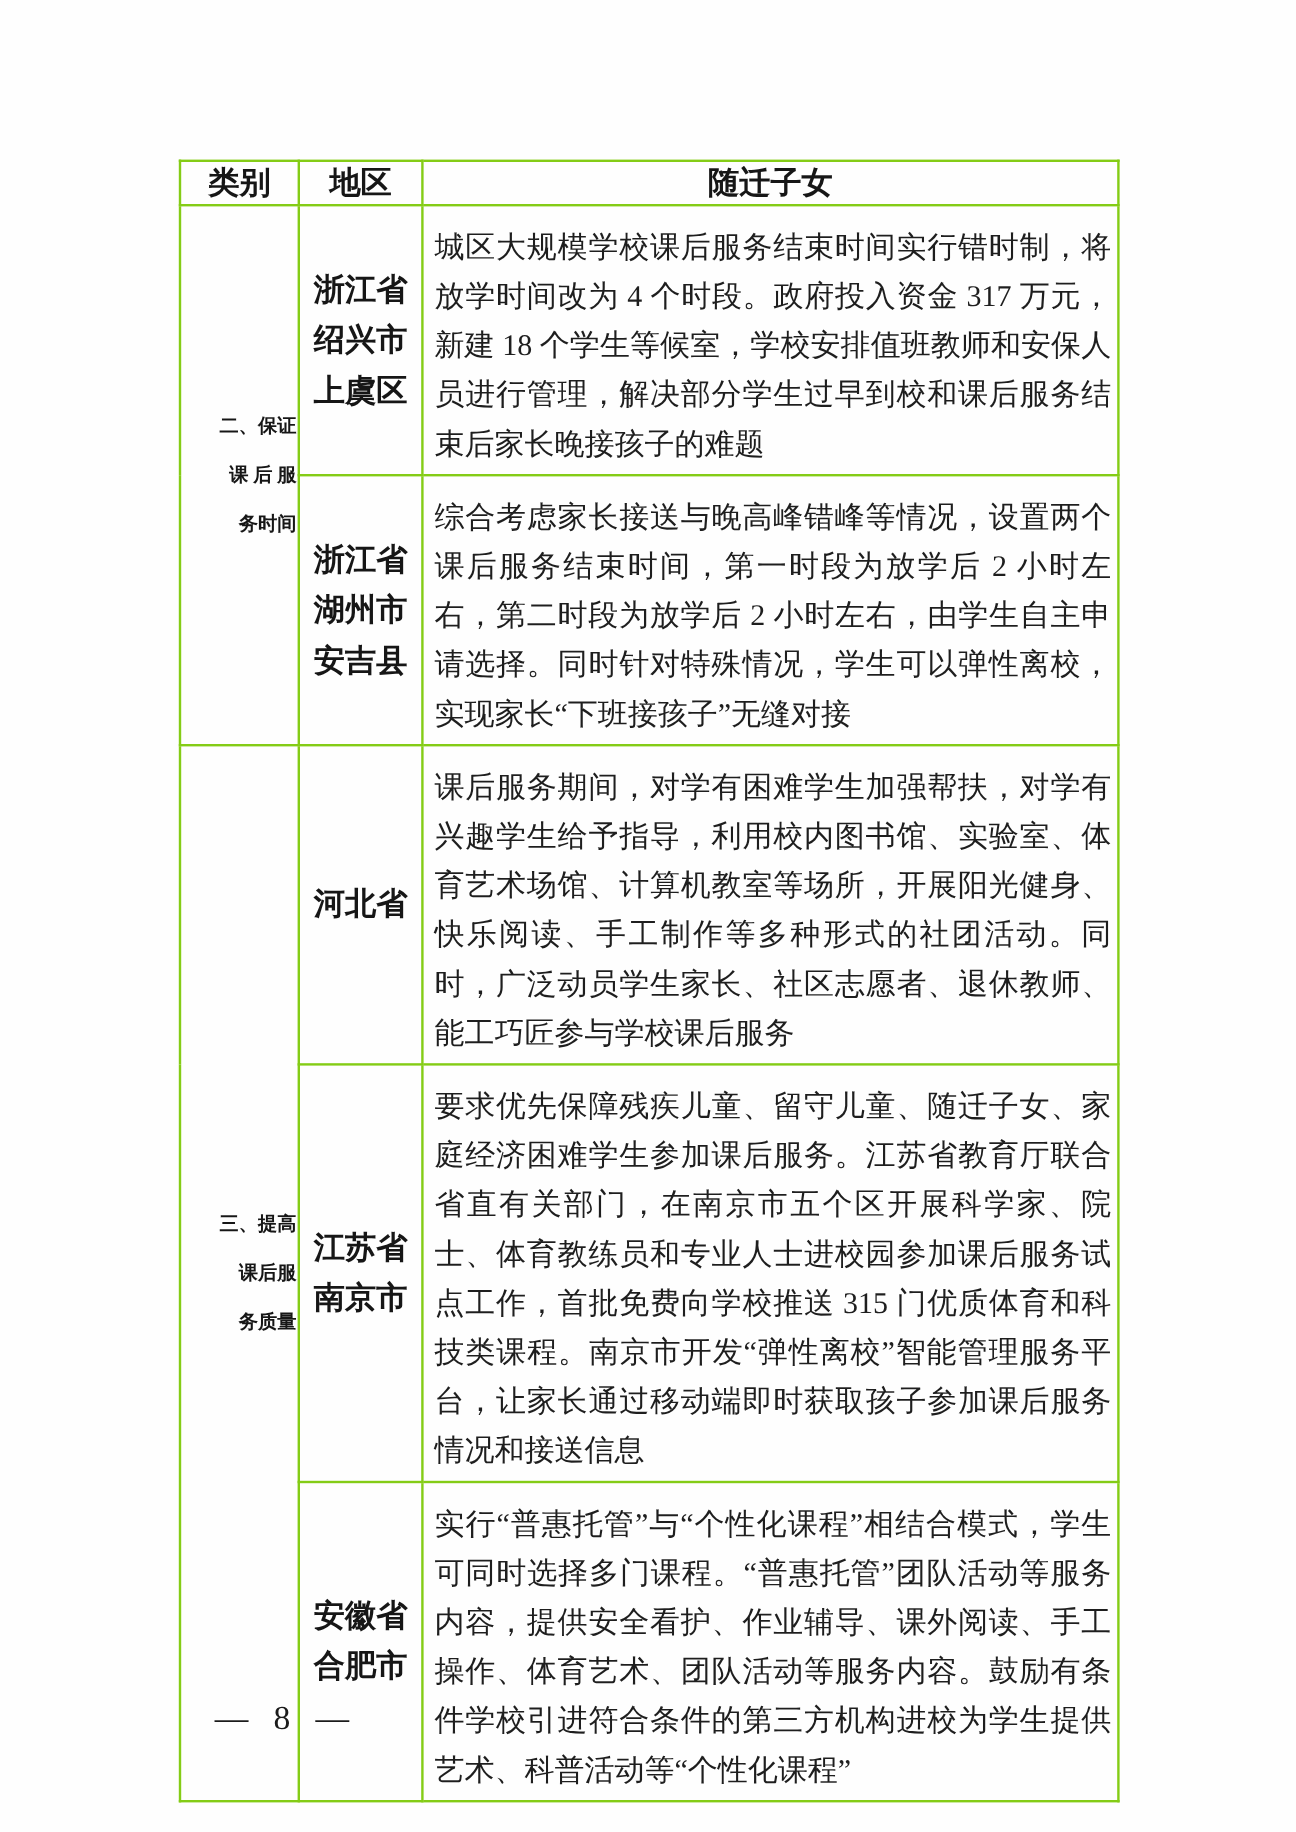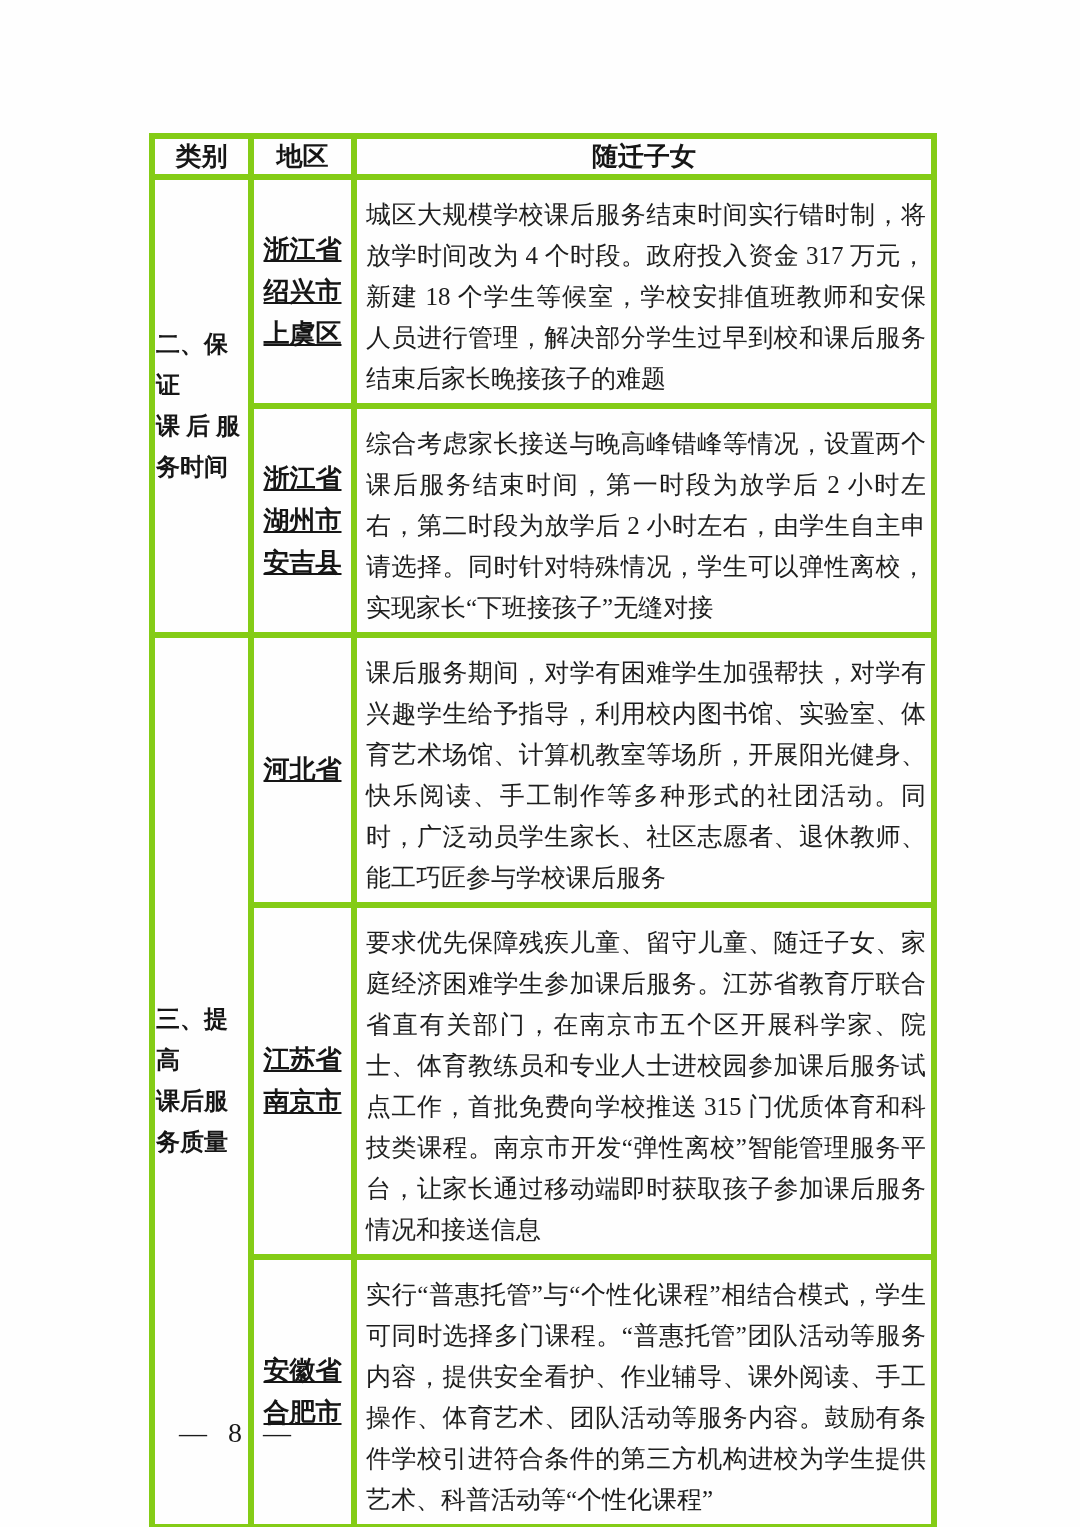--- a/index.html
+++ b/index.html
@@ -21,51 +21,50 @@
     left: 149px;
     top: 133px;
     width: 782px;
     border-collapse: collapse;
     table-layout: fixed;
   }
   col.c1 { width: 99px; }
   col.c2 { width: 103px; }
   col.c3 { width: 580px; }
   .tbl th, .tbl td {
-    border: 6px solid #84cc16;
+    border: 2px solid #84cc16;
     vertical-align: middle;
     overflow: hidden;
   }
   .tbl th {
     height: 33px;
     font-size: 26px;
     font-weight: bold;
     text-align: center;
     padding: 0;
     color: #161616;
   }
   td.cat {
     font-weight: bold;
-    font-size: 24px;
+    font-size: 16px;
     line-height: 41px;
-    text-align: left;
+    text-align: right;
     white-space: pre-line;
     padding: 0 1px;
     color: #161616;
     margin-top: 48px;
   }
   td.reg {
     font-weight: bold;
     font-size: 26px;
     line-height: 42px;
     text-align: center;
     white-space: pre-line;
     padding: 0;
     color: #161616;
-    text-decoration: underline;
   }
   td.con {
     font-size: 25px;
     line-height: 41px;
     text-align: justify;
     padding: 14px 5px 4px 9px;
     color: #1e1e1e;
   }
   tr.r1 { height: 220px; }
   tr.r2 { height: 206px; }

